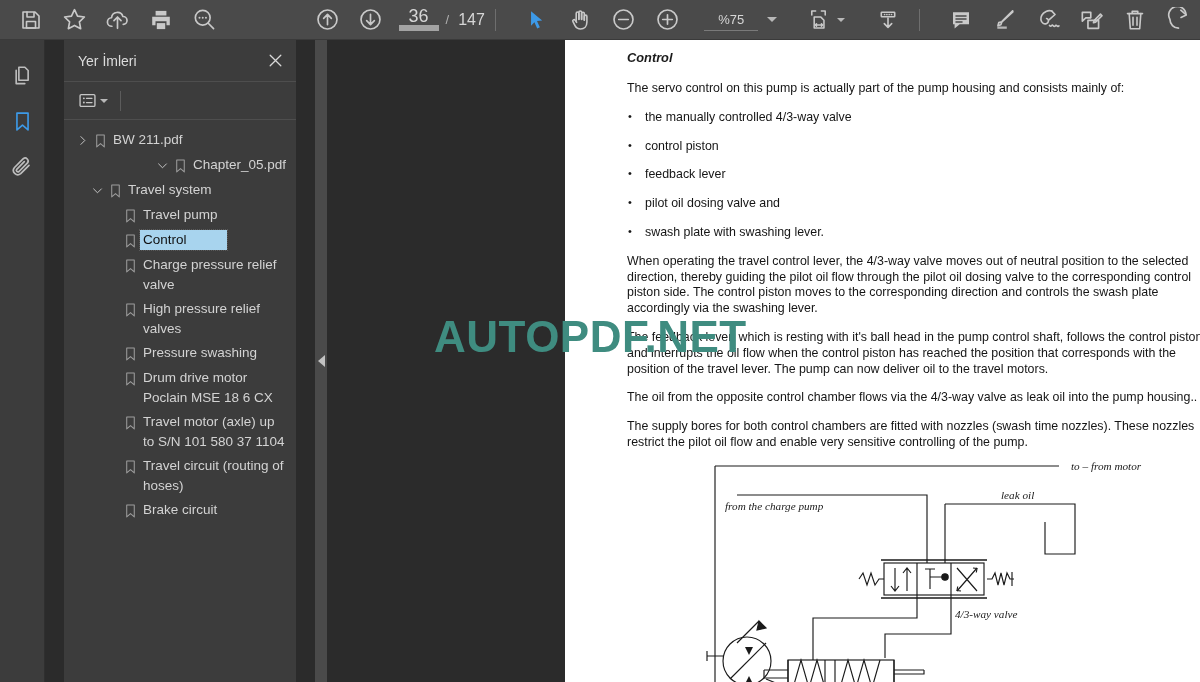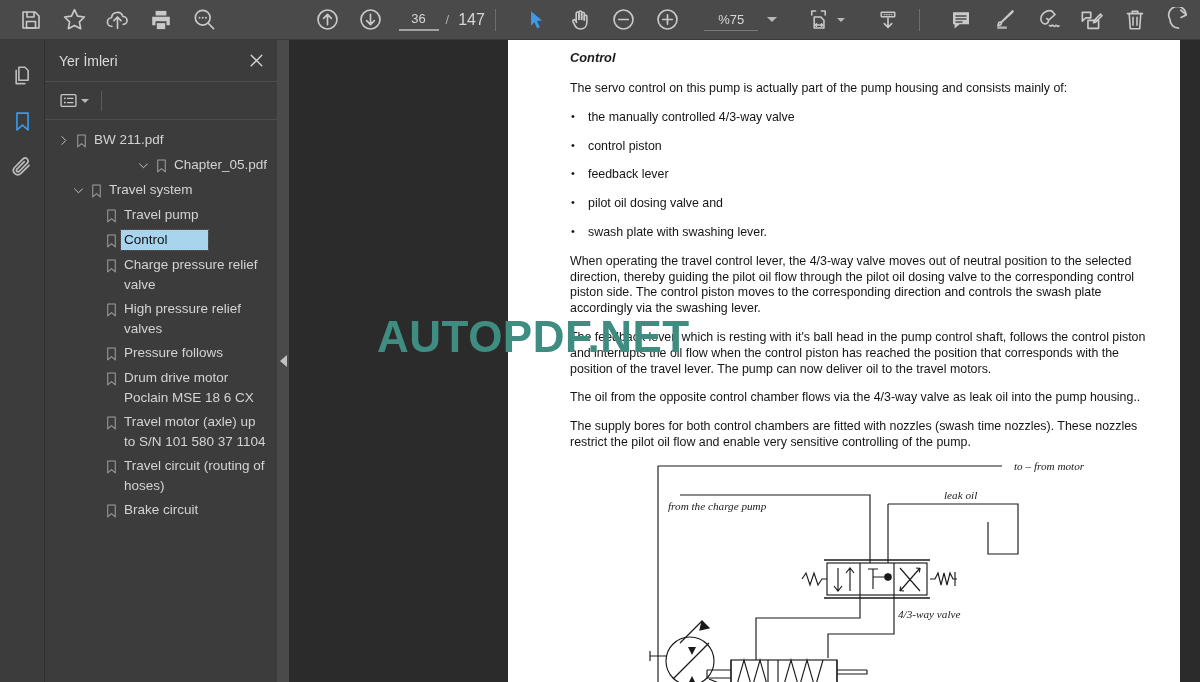--- a/index.html
+++ b/index.html
@@ -32,22 +32,22 @@
 
   .tb-sep { width: 1px; height: 22px; background: #6e6e6e; margin: 0 10px; }
   .tb-spacer-lg { width: 42px; }
   .tb-spacer-md { width: 22px; }
   .tb-spacer-sm { width: 10px; }
 
   .page-nav { display: flex; align-items: center; gap: 2px; margin-left: 6px; }
   .page-input {
     width: 40px; height: 22px;
     background: transparent;
-    border: none; border-bottom: 2px solid #a3a3a3;
-    color: #d6d6d6; font-size: 13px; text-align: center;
+    border: none; border-bottom: 6px solid #a3a3a3;
+    color: #d6d6d6; font-size: 18px; text-align: center;
     font-family: "Liberation Sans", sans-serif;
     outline: none;
   }
   .page-sep { color: #b0b0b0; font-size: 13px; padding: 0 7px 0 5px; }
   .page-total { color: #d6d6d6; font-size: 16px; }
 
   .zoom-box { display: flex; align-items: center; margin-left: 6px; }
   .zoom-input {
     width: 54px; height: 22px;
     background: transparent; border: none; border-bottom: 1px solid #7a7a7a;
@@ -62,21 +62,21 @@
     cursor: pointer;
   }
   .caret-small {
     width: 0; height: 0;
     border-left: 4px solid transparent; border-right: 4px solid transparent;
     border-top: 4px solid #b8b8b8;
     margin-left: 3px; cursor: pointer;
   }
 
   
-  .body-row { flex: 1; display: flex; min-height: 0; position: relative; }
+  .body-row { flex: 1; display: flex; min-height: 0; position: relative; gap: 19px; }
 
   
   .rail {
     width: 45px; min-width: 45px;
     background: #3c3c3c;
     display: flex; flex-direction: column; align-items: center;
     padding-top: 12px;
     border-right: 1px solid #2f2f2f;
   }
   .rail-btn {
@@ -505,21 +505,21 @@
             </div>
             <div class="bm-label">High pressure relief valves</div>
           </div>
           <div class="bm-row" style="padding-left: 40px;">
             <div class="bm-arrow"></div>
             <div class="bm-flag">
               <svg width="13" height="14" viewBox="0 0 24 26">
                 <path d="M5 2h14v22l-7-6.2L5 24z" fill="none" stroke="#9d9d9d" stroke-width="1.9" stroke-linejoin="round"></path>
               </svg>
             </div>
-            <div class="bm-label">Pressure follows</div>
+            <div class="bm-label">Pressure swashing</div>
           </div>
           <div class="bm-row" style="padding-left: 40px;">
             <div class="bm-arrow"></div>
             <div class="bm-flag">
               <svg width="13" height="14" viewBox="0 0 24 26">
                 <path d="M5 2h14v22l-7-6.2L5 24z" fill="none" stroke="#9d9d9d" stroke-width="1.9" stroke-linejoin="round"></path>
               </svg>
             </div>
             <div class="bm-label">Drum drive motor Poclain MSE 18 6 CX</div>
           </div>

